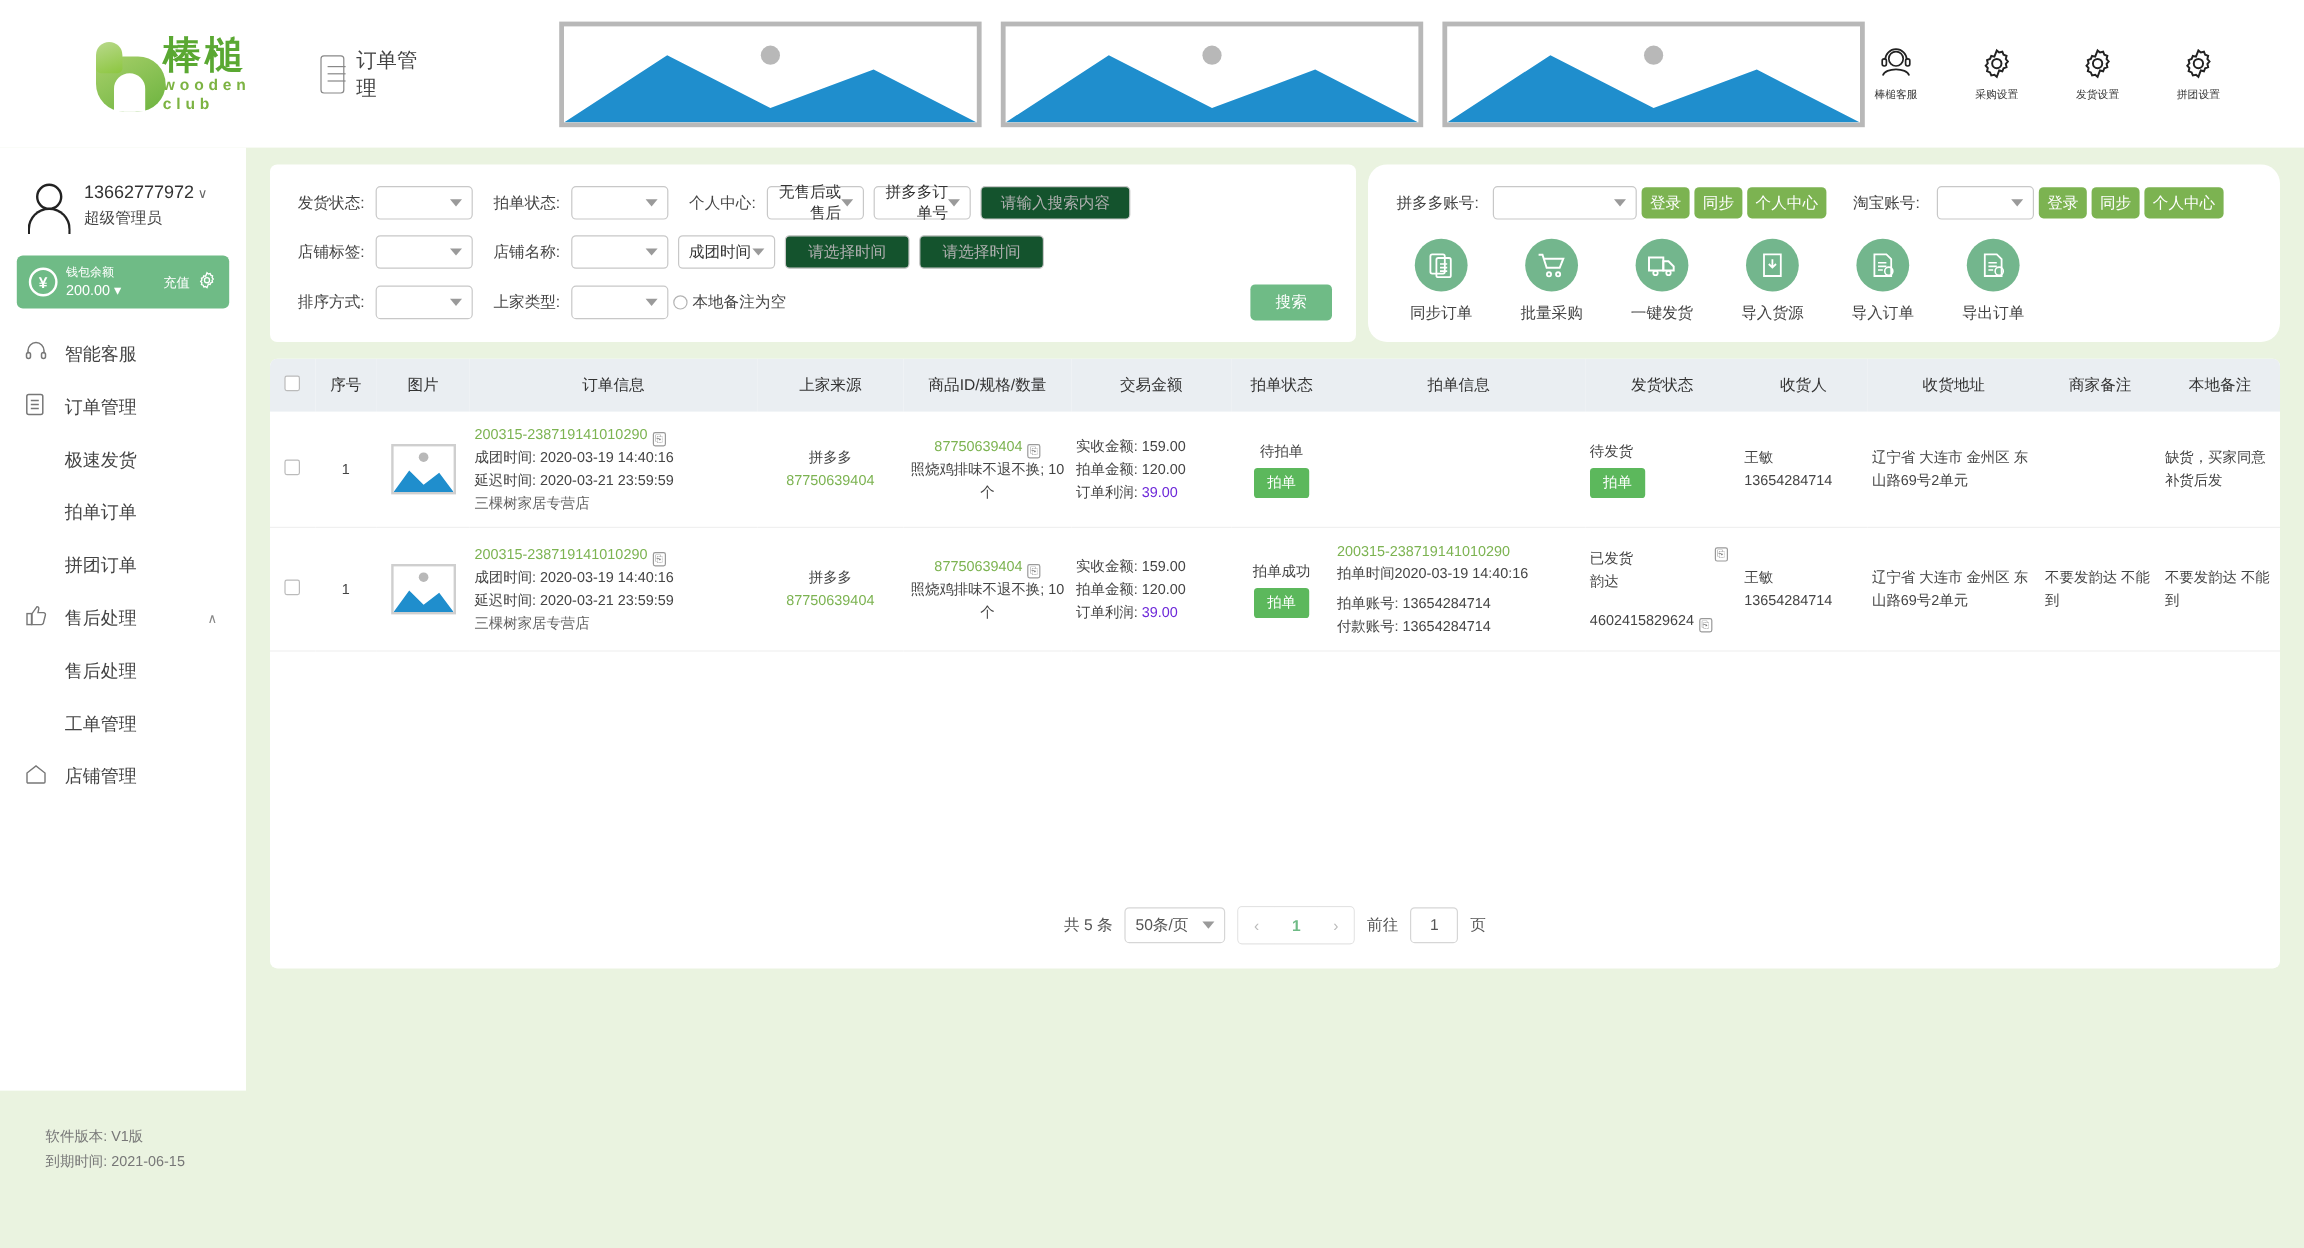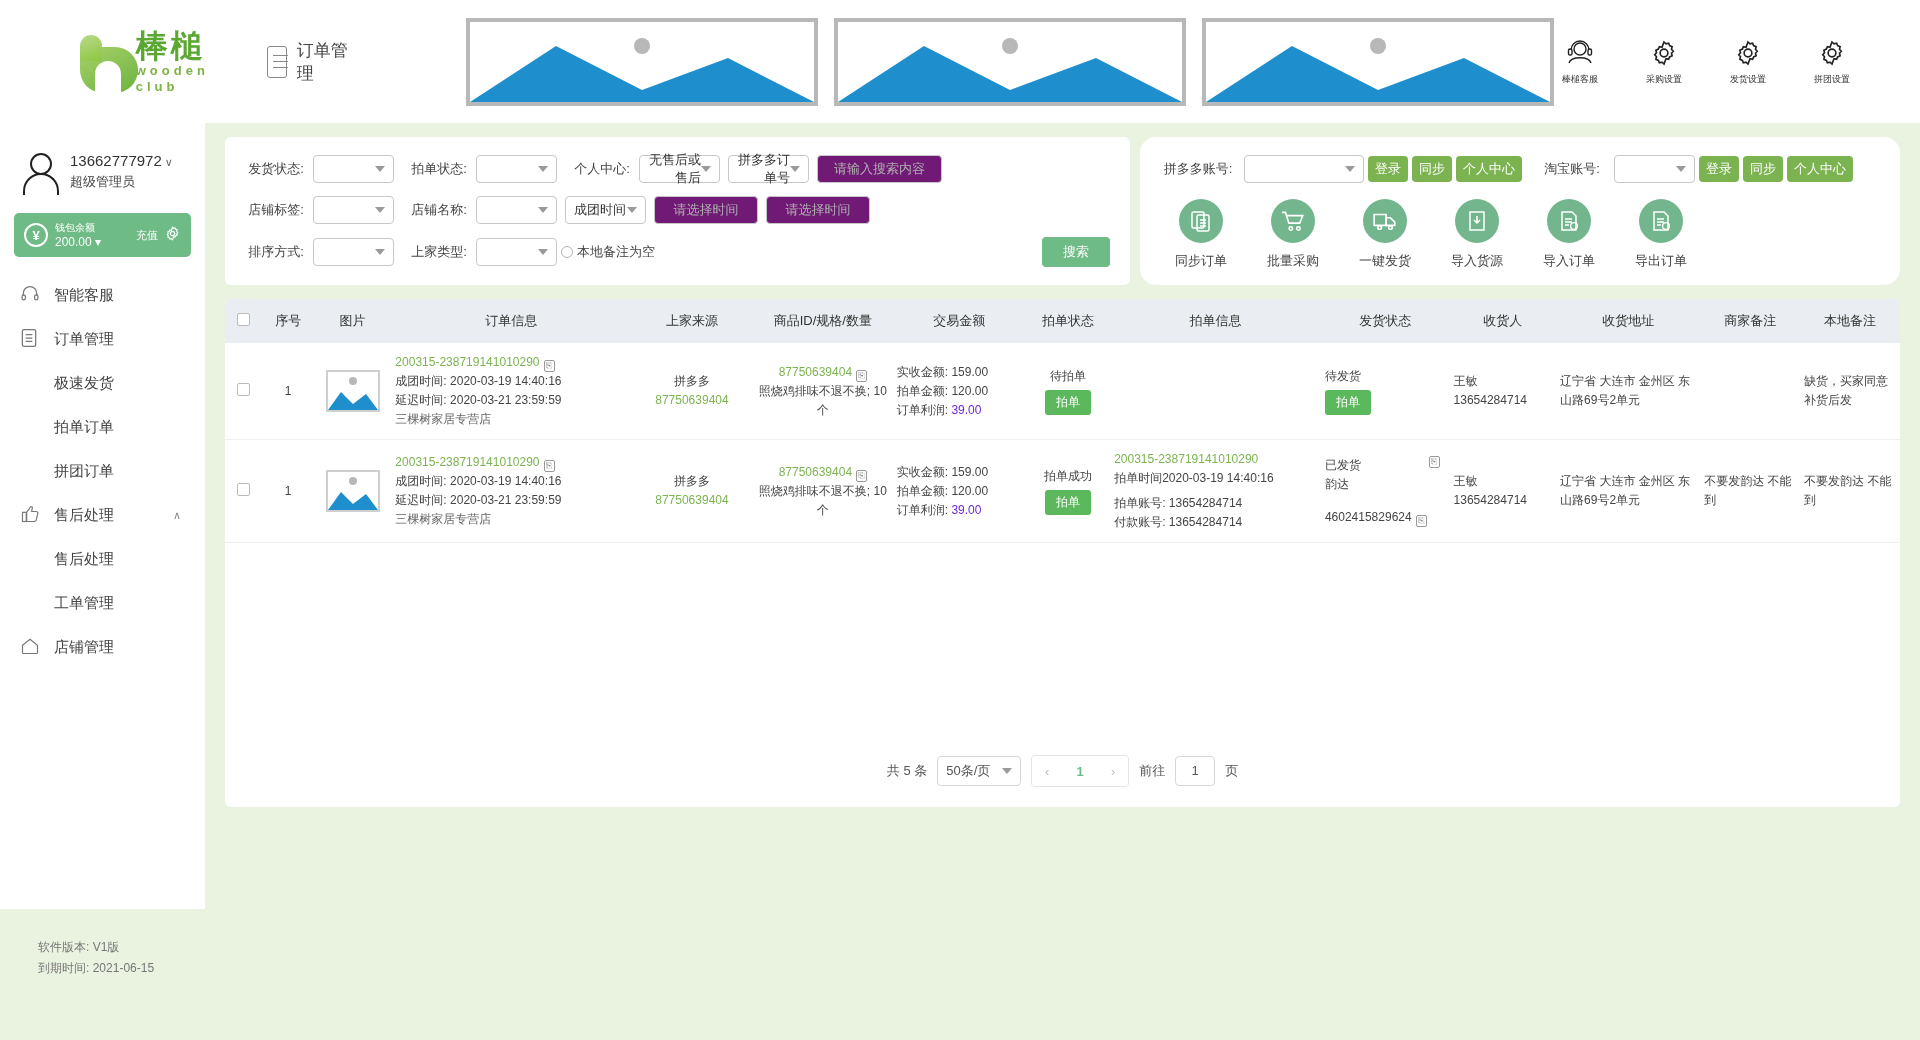--- a/index.html
+++ b/index.html
@@ -137,21 +137,21 @@
     display: flex; align-items: center; padding: 0 8px; font-size: 13px; color: #333;
     position: relative; cursor: pointer;
   }
   .sel .caret {
     margin-left: auto; width: 0; height: 0; border-left: 5px solid transparent;
     border-right: 5px solid transparent; border-top: 6px solid #9a9a9a;
   }
   .sel.w104 { width: 81px; text-align: right; }
   .sel.w120 { width: 120px; }
   .inp {
-    height: 28px; border: 1px solid #c8c8c8; border-radius: 4px; background: #701a75;
+    height: 28px; border: 1px solid #c8c8c8; border-radius: 4px; background: #14532d;
     display: flex; align-items: center; justify-content: center;
     font-size: 13px; color: #b0b0b0; cursor: text; text-align: center;
   }
   .mr8 { margin-right: 8px; }
   .mr14 { margin-right: 14px; }
   .radio-wrap { display: flex; align-items: center; font-size: 13px; color: #444; margin-left: 4px; }
   .radio-dot {
     width: 12px; height: 12px; border: 1px solid #b3b3b3; border-radius: 50%;
     background: #fff; margin-right: 4px;
   }

